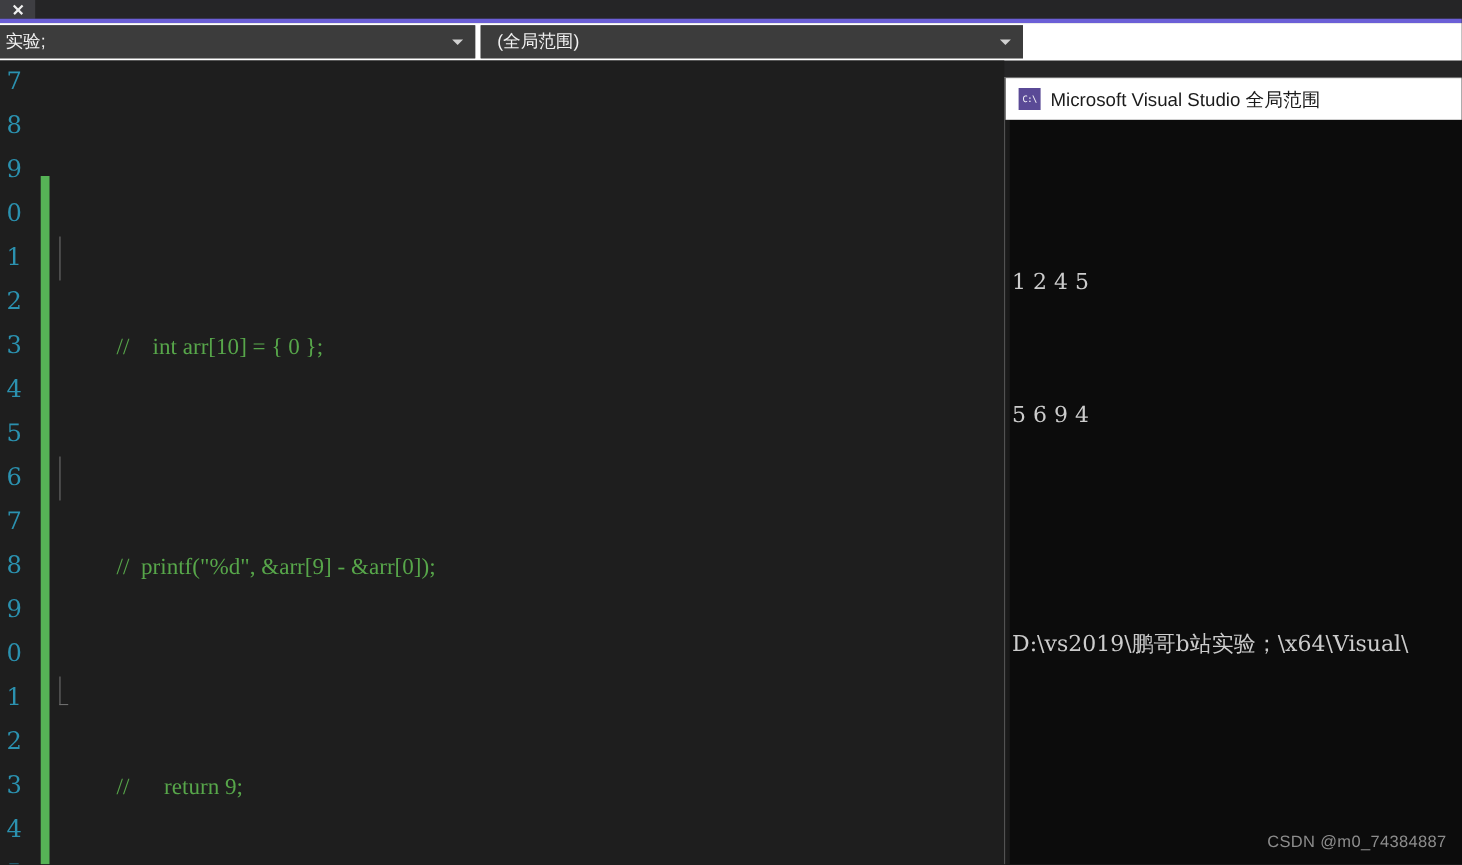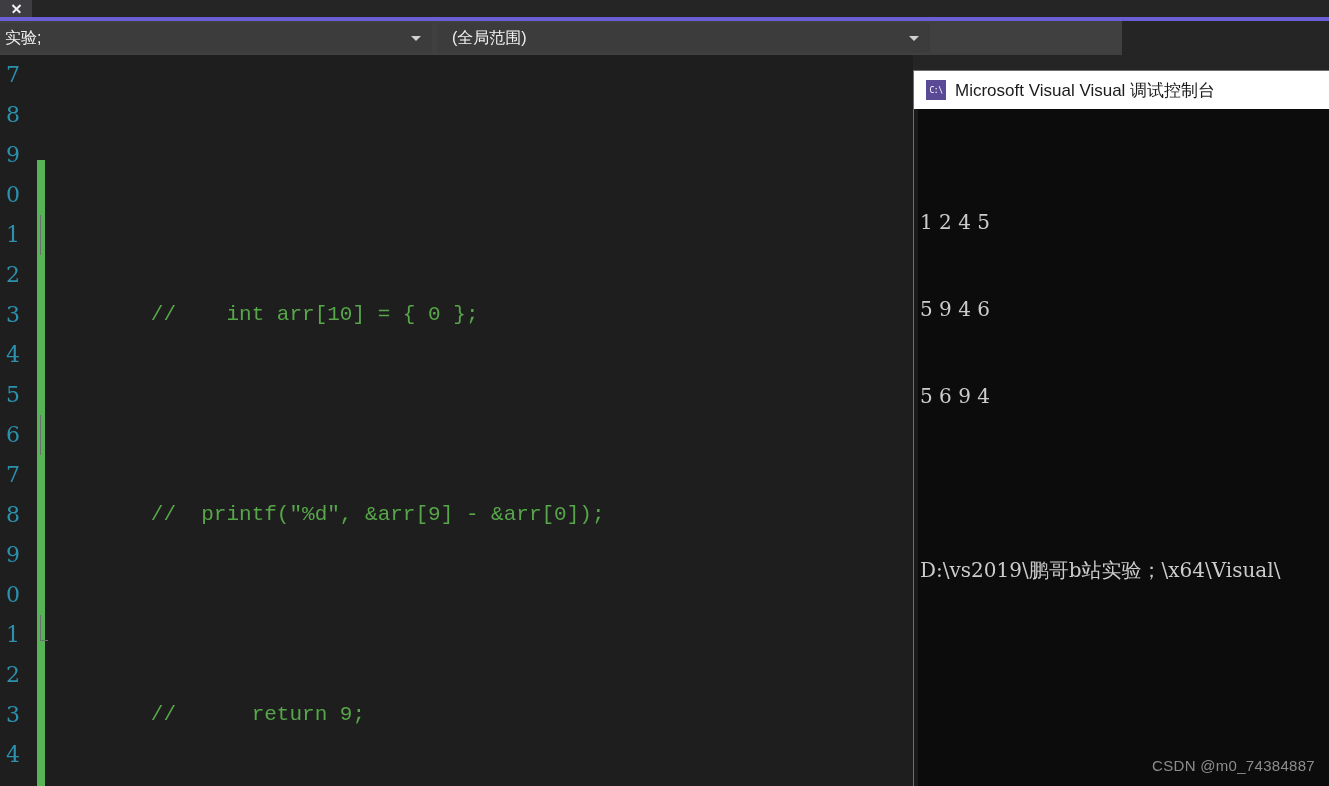--- a/index.html
+++ b/index.html
@@ -46,22 +46,22 @@
   
   .accent-rule {
     position: absolute; left: 0; top: 17px;
     width: 1329px; height: 4px;
     background: #6b5fd6;
   }
 
   
   .navbar {
     position: absolute; left: 0; top: 21px;
-    width: 1122px; height: 34px;
-    background: #404040;
+    width: 1329px; height: 34px;
+    background: #ffffff;
   }
   .combo {
     position: absolute; top: 2px;
     height: 30px;
     background: #3c3c3c;
     border: 1px solid #3c3c3c;
     display: flex; align-items: center;
     color: #f1f1f1;
     font-size: 16px;
     padding-left: 6px;
@@ -99,23 +99,23 @@
     font-size: 22px;
     line-height: 40px;
     height: 40px;
   }
   .changebar {
     position: absolute; left: 37px; top: 105px;
     width: 8px; height: 681px;
     background: #56b356;
   }
   .code-area {
-    position: absolute; left: 50px; top: 0;
+    position: absolute; left: 64px; top: 0;
     width: 863px; height: 731px;
-    font-family: Liberation Mono, monospace;
+    font-family: Liberation Serif, serif;
     font-size: 21px;
     line-height: 40px;
     white-space: pre;
   }
   .cline { height: 40px; position: relative; }
   
   .c-comment { color: #57a64a; }
   .vline {
     position: absolute;
     left: -10px; top: 0;
@@ -170,21 +170,21 @@
     padding: 12px 0 0 6px;
     white-space: pre;
     overflow: hidden;
   }
   .console-scrollbar {
     position: absolute;
     left: 0; top: 0;
     width: 4px; height: 677px;
     background: #1a1a1a;
   }
-  .console-line { height: 29px; }
+  .console-line { height: 29px; margin-top: 34px; }
   .console-blank { height: 29px; }
 
   
   .watermark {
     position: absolute;
     right: 14px; bottom: 12px;
     color: #8d8d8d;
     font-size: 15px;
     font-family: "Liberation Sans", sans-serif;
     letter-spacing: 0.3px;
@@ -314,26 +314,25 @@
 
       
       
 
     </div>
   </div>
 
   <div class="console-win">
     <div class="console-title">
       <span class="console-icon">C:\</span>
-      <span>Microsoft Visual Visual 调试控制台</span>
+      <span>Microsoft Visual Studio 全局范围</span>
     </div>
     <div class="console-body">
       <div class="console-scrollbar"></div>
       <div class="console-line">1 2 4 5</div>
-      <div class="console-line">5 9 4 6</div>
       <div class="console-line">5 6 9 4</div>
       <div class="console-blank"></div>
       <div class="console-line">D:\vs2019\鹏哥b站实验；\x64\Visual\</div>
     </div>
   </div>
 
   <div class="watermark">CSDN @m0_74384887</div>
 
 </div>
 

